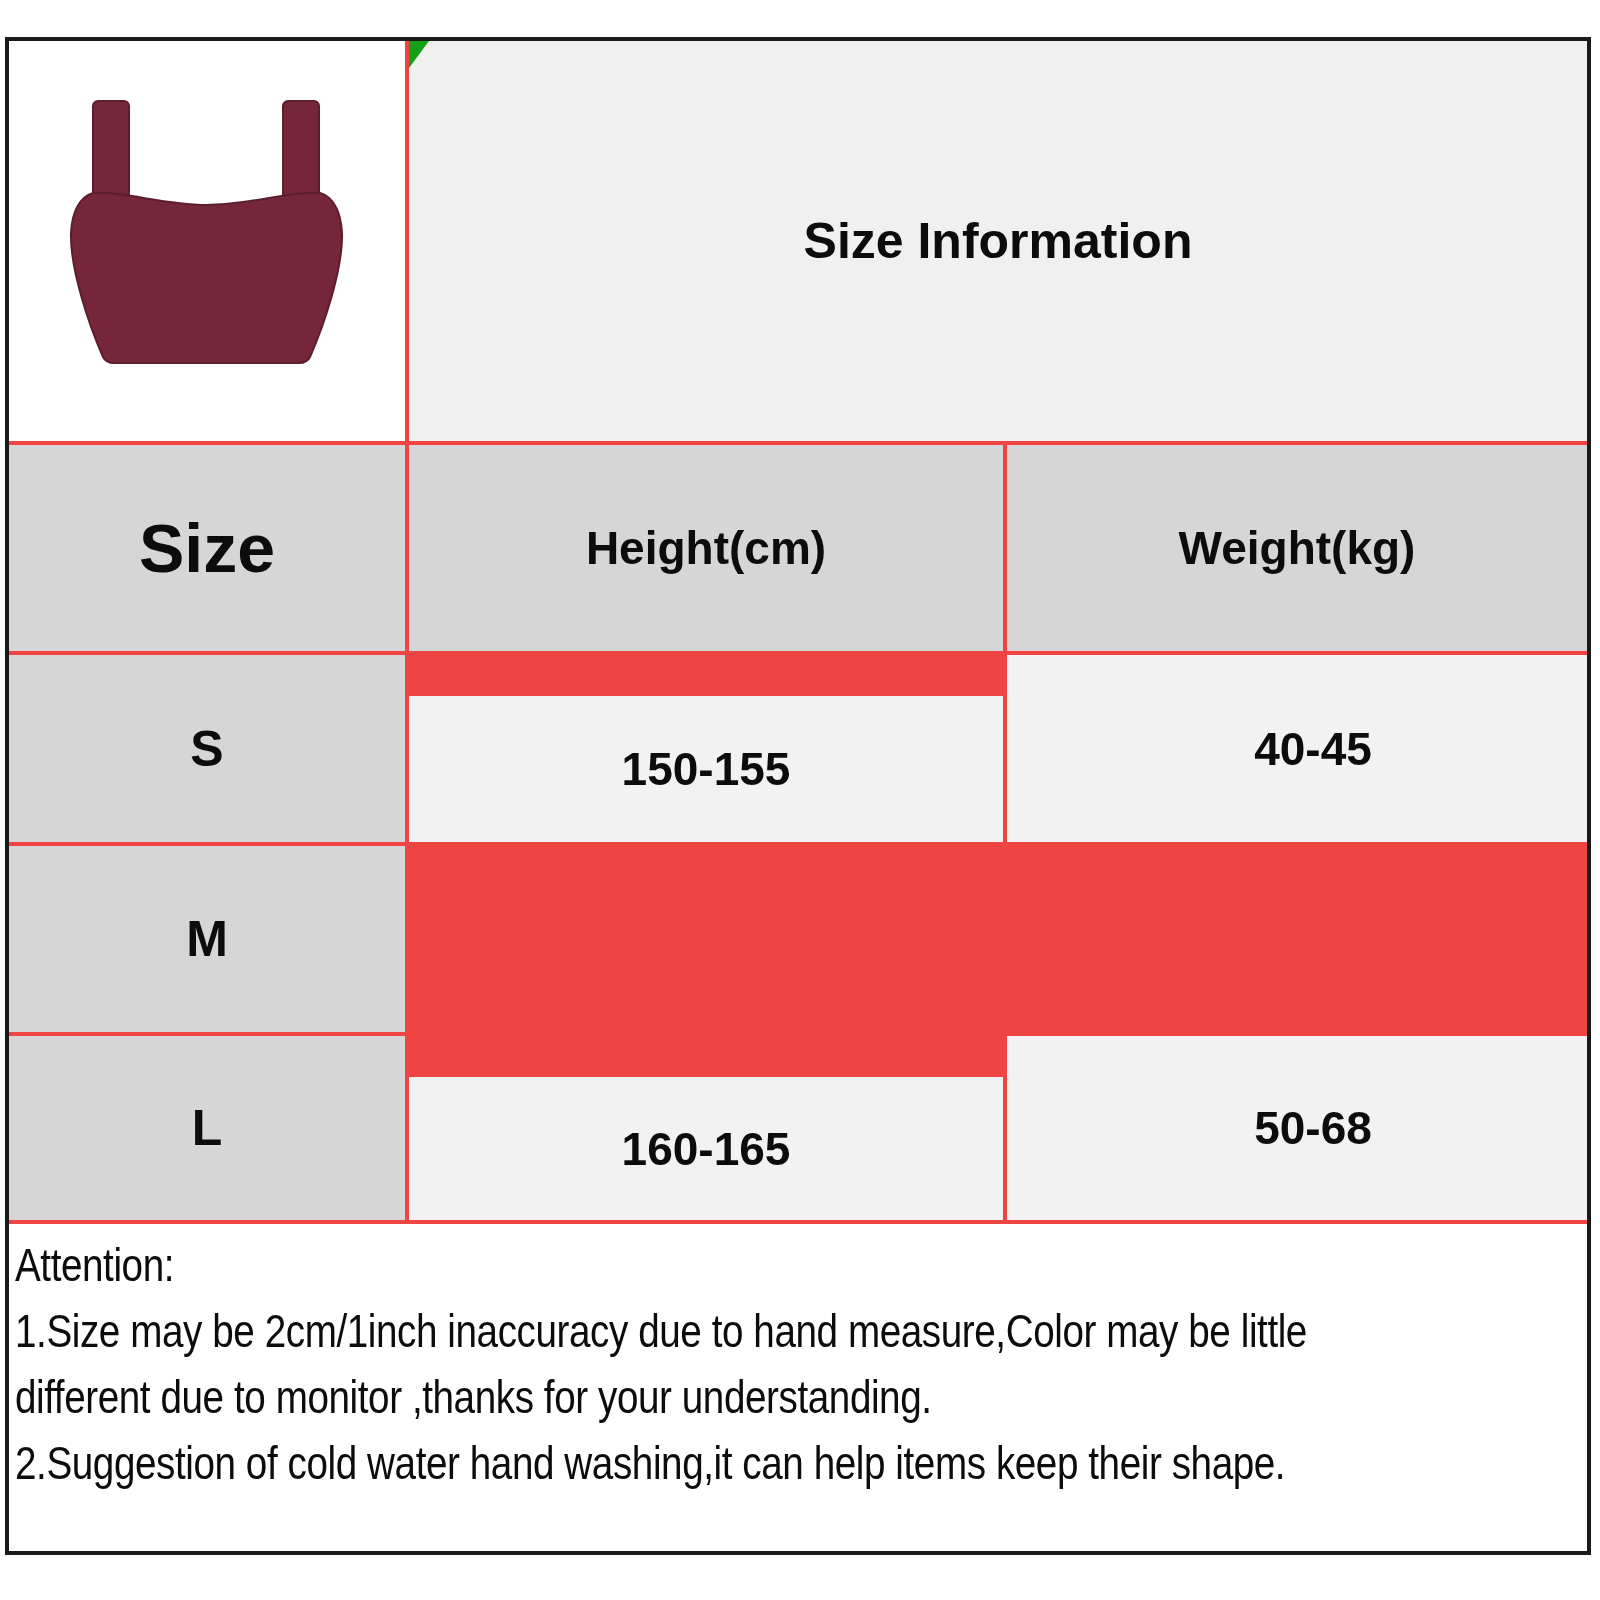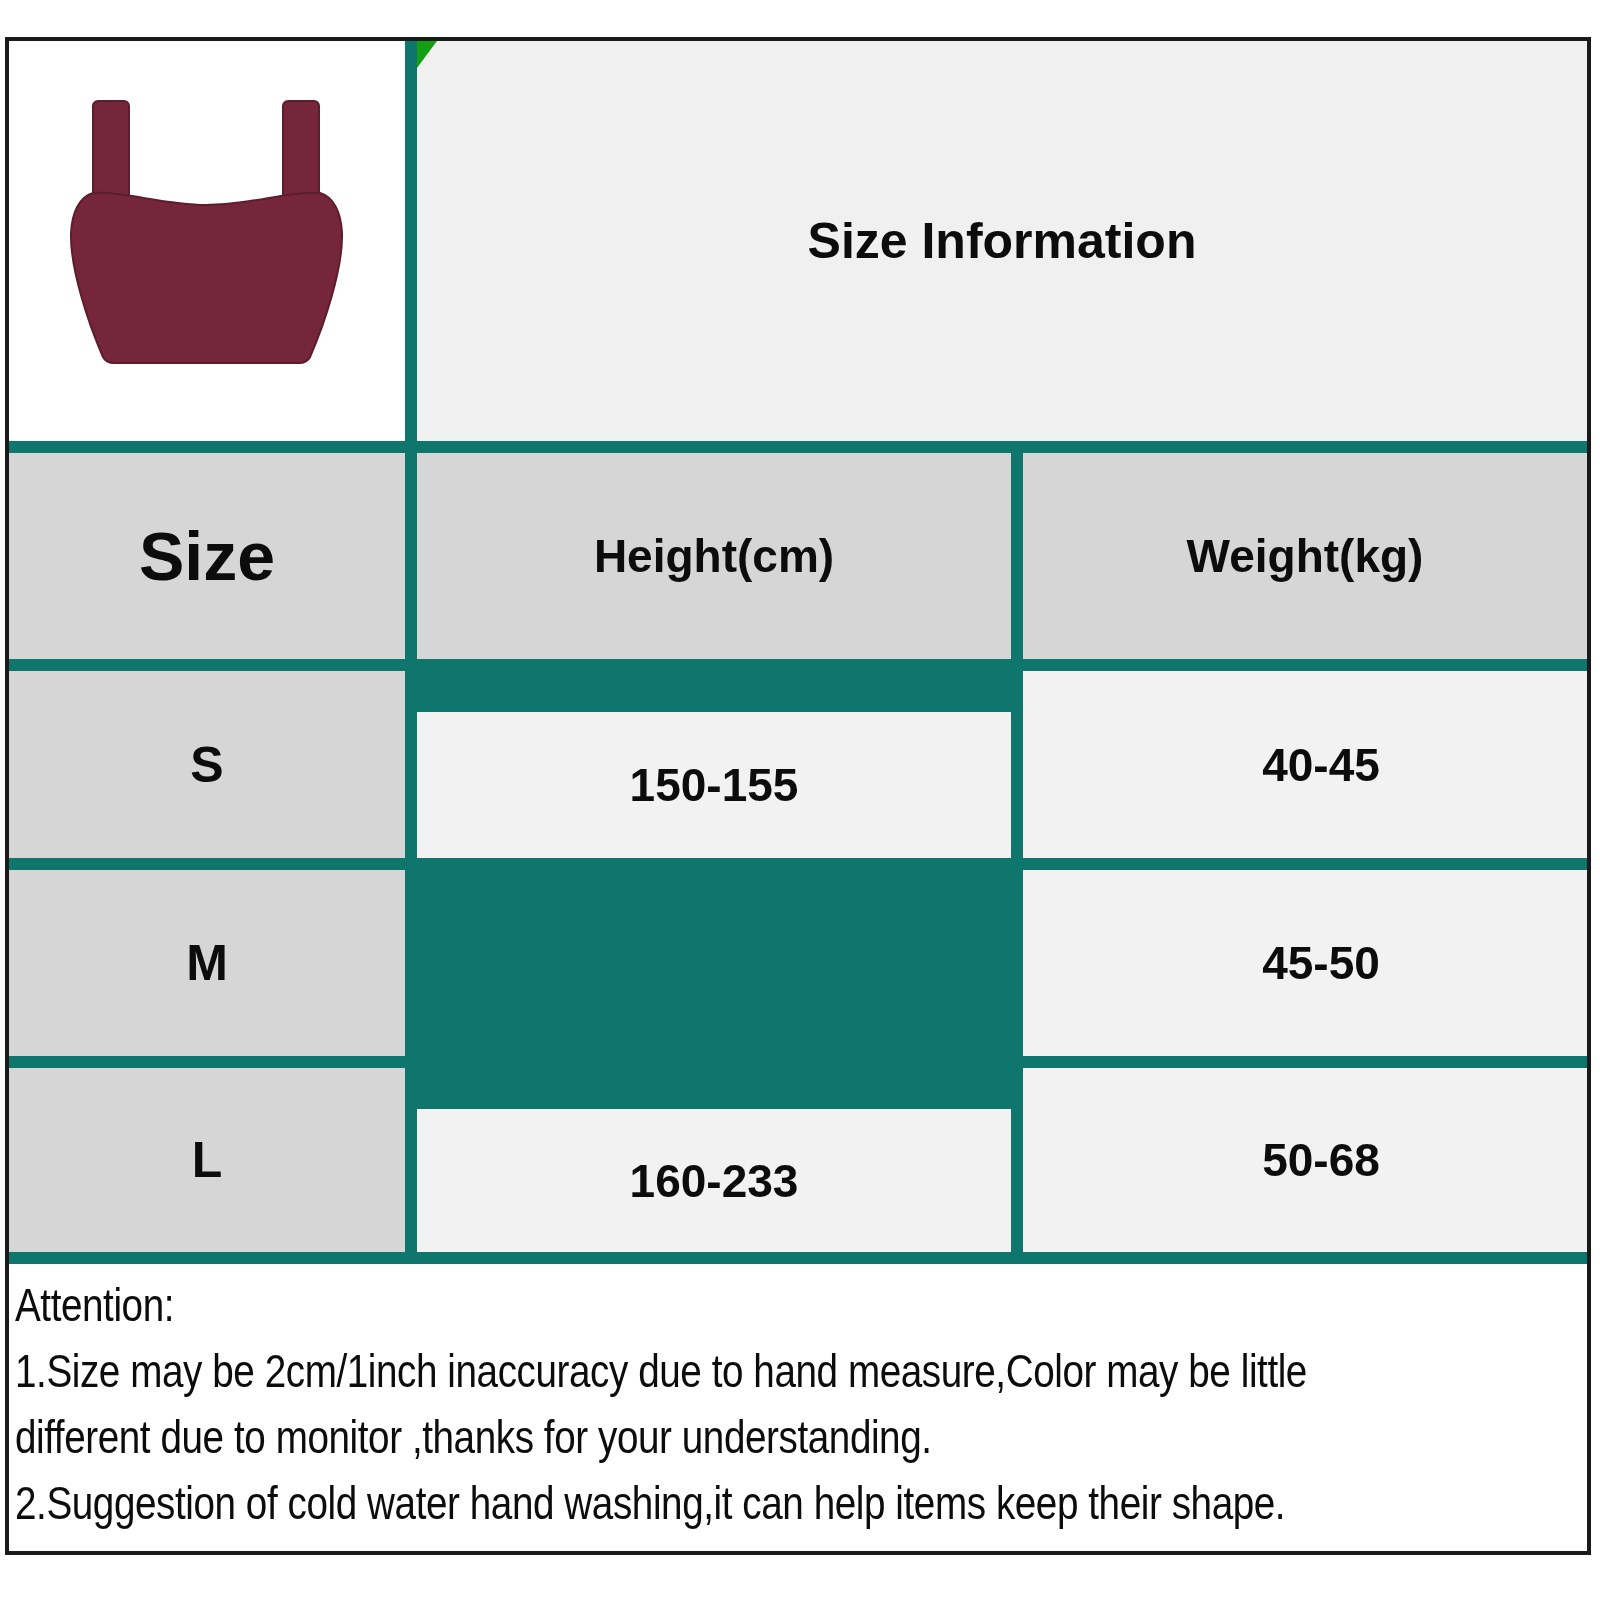--- a/index.html
+++ b/index.html
@@ -16,25 +16,25 @@
     overflow: hidden;
   }
   .sheet {
     position: absolute;
     left: 5px;
     top: 37px;
     width: 1586px;
     height: 1518px;
     box-sizing: border-box;
     border: 4px solid #1a1a1a;
-    background: #0f766e;
+    background: #ef4444;
     display: grid;
     grid-template-columns: 396px 594px 1fr;
     grid-template-rows: 400px 206px 187px 186px 184px 1fr;
-    gap: 12px;
+    gap: 4px;
   }
   .cell {
     display: flex;
     align-items: center;
     justify-content: center;
     position: relative;
     overflow: hidden;
   }
   .img-cell {
     grid-column: 1;
@@ -141,24 +141,23 @@
 
     <div class="cell hdr hdr-size">Size</div>
     <div class="cell hdr hdr-weight">Weight(kg)</div>
     <div class="cell hdr hdr-height">Height(cm)</div>
 
     <div class="cell size-col r3 c1">S</div>
     <div class="cell val r3 c2">150-155</div>
     <div class="cell val r3 c3">40-45</div>
 
     <div class="cell size-col r4 c1">M</div>
-    <div class="cell val r4 c3">45-50</div>
 
     <div class="cell size-col r5 c1">L</div>
-    <div class="cell val r5 c2">160-233</div>
+    <div class="cell val r5 c2">160-165</div>
     <div class="cell val r5 c3">50-68</div>
 
     <div class="attention">
       <div class="line">Attention:</div>
       <div class="line">1.Size may be 2cm/1inch inaccuracy due to hand measure,Color may be little</div>
       <div class="line">different due to monitor ,thanks for your understanding.</div>
       <div class="line">2.Suggestion of cold water hand washing,it can help items keep their shape.</div>
     </div>
 
   </div>

